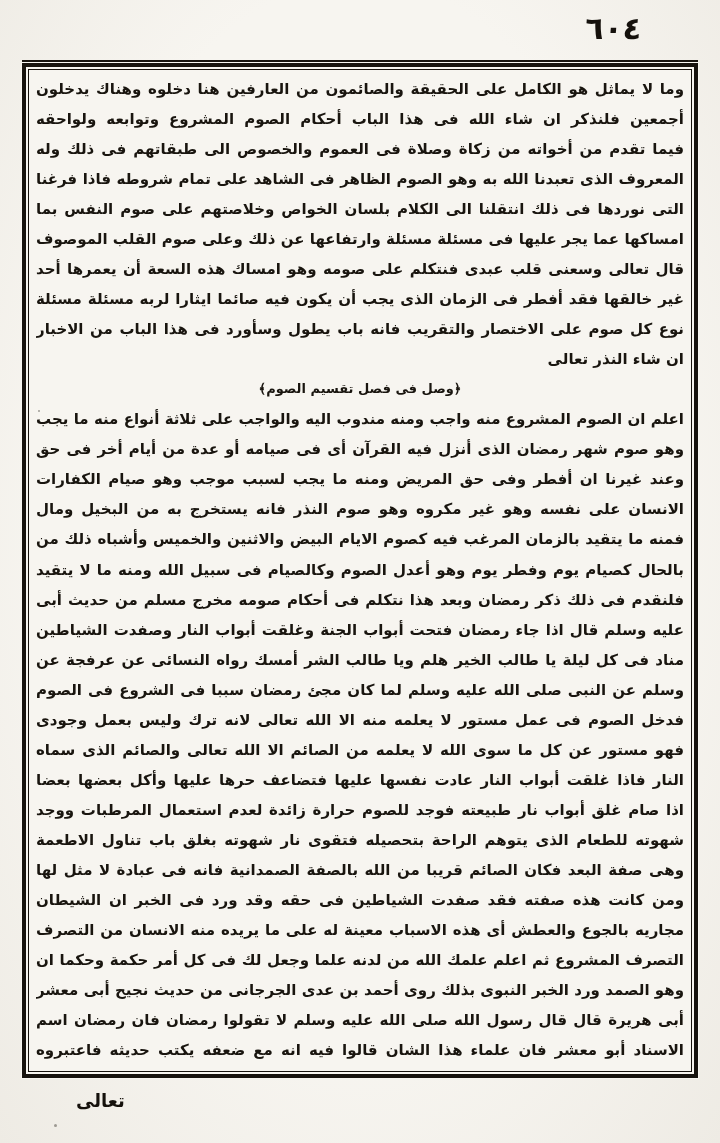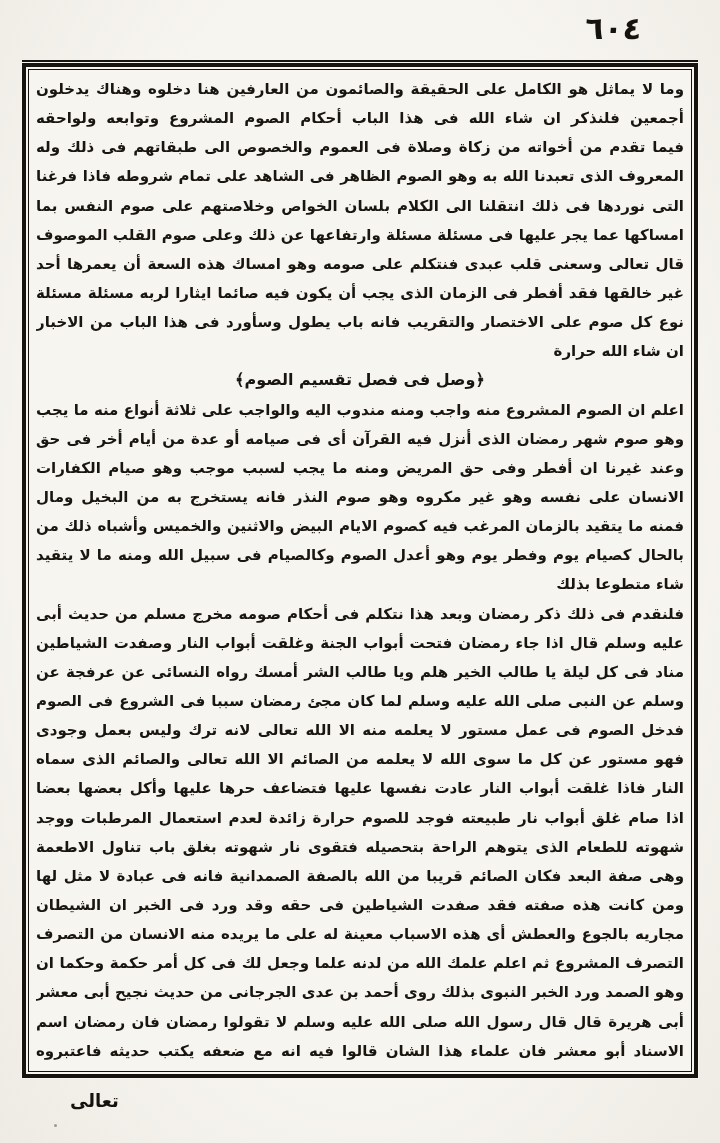--- a/index.html
+++ b/index.html
@@ -35,23 +35,23 @@
     display:flex;flex-direction:column;
   }
   .line{
     flex:1 1 0;min-height:0;
     font-size:15px;font-weight:bold;line-height:28px;
     overflow:hidden;
     color:#19150f;
   }
   .line.text{ text-align:justify; text-align-last:justify; }
   .line.short{ text-align:right; }
-  .line.heading{ text-align:center; text-align-last:center; font-size:16px; }
+  .line.heading{ text-align:center; text-align-last:center; font-size:13px; }
   .catchword{
-    position:absolute;left:70px;top:1090px;
+    position:absolute;left:76px;top:1090px;
     font-size:18px;font-weight:bold;color:#15110c;
   }
   .speck{position:absolute;background:#4a453d;border-radius:50%;opacity:.5;}
 </style>
 </head>
 <body>
 
 <div class="page">
   <div class="page-number">٦٠٤</div>
 
@@ -60,29 +60,28 @@
       <div class="text-column">
           <div class="line text">وما لا يماثل هو الكامل على الحقيقة والصائمون من العارفين هنا دخلوه وهناك يدخلون منه على علم من الخلائق</div>
           <div class="line text">أجمعين فلنذكر ان شاء الله فى هذا الباب أحكام الصوم المشروع وتوابعه ولواحقه وأنواعه وواجبه ومندوبه كما ذكرنا</div>
           <div class="line text">فيما تقدم من أخواته من زكاة وصلاة فى العموم والخصوص الى طبقاتهم فى ذلك وله عندنا مراتب أولها الصوم العام</div>
           <div class="line text">المعروف الذى تعبدنا الله به وهو الصوم الظاهر فى الشاهد على تمام شروطه فاذا فرغنا من الكلام على أحكام المسئلة</div>
           <div class="line text">التى نوردها فى ذلك انتقلنا الى الكلام بلسان الخواص وخلاصتهم على صوم النفس بما هى آمرة للجوارح وهو</div>
           <div class="line text">امساكها عما يجر عليها فى مسئلة مسئلة وارتفاعها عن ذلك وعلى صوم القلب الموصوف بالسعة للتنزل الالهى حيث</div>
           <div class="line text">قال تعالى وسعنى قلب عبدى فنتكلم على صومه وهو امساك هذه السعة أن يعمرها أحد غير خالقها فان عمرها أحد</div>
           <div class="line text">غير خالقها فقد أفطر فى الزمان الذى يجب أن يكون فيه صائما ايثارا لربه مسئلة مسئلة والكلام على جملة المفطرات فى</div>
           <div class="line text">نوع كل صوم على الاختصار والتقريب فانه باب يطول وسأورد فى هذا الباب من الاخبار النبوية ما نقف عليه</div>
-          <div class="line short">ان شاء الله حرارة</div>
+          <div class="line short">ان شاء النذر تعالى</div>
           <div class="line heading">﴿وصل فى فصل تقسيم الصوم﴾</div>
           <div class="line text">اعلم ان الصوم المشروع منه واجب ومنه مندوب اليه والواجب على ثلاثة أنواع منه ما يجب بايجاب الله تعالى اياه ابتداء</div>
           <div class="line text">وهو صوم شهر رمضان الذى أنزل فيه القرآن أى فى صيامه أو عدة من أيام أخر فى حق المسافر أفطر أو لم يفطر عندنا</div>
           <div class="line text">وعند غيرنا ان أفطر وفى حق المريض ومنه ما يجب لسبب موجب وهو صيام الكفارات ومنه ما يجب من الله بما أوجبه</div>
           <div class="line text">الانسان على نفسه وهو غير مكروه وهو صوم النذر فانه يستخرج به من البخيل ومال واجب غير ما ذكرنا وأما المندوب</div>
           <div class="line text">فمنه ما يتقيد بالزمان المرغب فيه كصوم الايام البيض والاثنين والخميس وأشباه ذلك من الايام والشهور ومنه ما يتقيد</div>
           <div class="line text">بالحال كصيام يوم وفطر يوم وهو أعدل الصوم وكالصيام فى سبيل الله ومنه ما لا يتقيد بزمان وهو أن يصوم الانسان متى</div>
-          <div class="line short">شاء متطوعا بذلك</div>
           <div class="line text">فلنقدم فى ذلك ذكر رمضان وبعد هذا نتكلم فى أحكام صومه مخرج مسلم من حديث أبى هريرة ان رسول الله صلى الله</div>
           <div class="line text">عليه وسلم قال اذا جاء رمضان فتحت أبواب الجنة وغلقت أبواب النار وصفدت الشياطين زاد النسائى فى كتابه ونادى</div>
           <div class="line text">مناد فى كل ليلة يا طالب الخير هلم ويا طالب الشر أمسك رواه النسائى عن عرفجة عن رجل من أصحاب النبى صلى الله عليه</div>
           <div class="line text">وسلم عن النبى صلى الله عليه وسلم لما كان مجئ رمضان سببا فى الشروع فى الصوم فتح الله أبواب الجنة والجنة الستر</div>
           <div class="line text">فدخل الصوم فى عمل مستور لا يعلمه منه الا الله تعالى لانه ترك وليس بعمل وجودى فيظهر للبصر أو يعمل بالجوارح</div>
           <div class="line text">فهو مستور عن كل ما سوى الله لا يعلمه من الصائم الا الله تعالى والصائم الذى سماه الشرع صائما لا الجائع وغلق الله أبواب</div>
           <div class="line text">النار فاذا غلقت أبواب النار عادت نفسها عليها فتضاعف حرها عليها وأكل بعضها بعضا كذلك الصائم فى حكم طبيعته</div>
           <div class="line text">اذا صام غلق أبواب نار طبيعته فوجد للصوم حرارة زائدة لعدم استعمال المرطبات ووجد ألم ذلك فى باطنه وتضاعفت</div>
           <div class="line text">شهوته للطعام الذى يتوهم الراحة بتحصيله فتقوى نار شهوته بغلق باب تناول الاطعمة والاشربة وصفدت الشياطين</div>
           <div class="line text">وهى صفة البعد فكان الصائم قريبا من الله بالصفة الصمدانية فانه فى عبادة لا مثل لها فقرب بها من صفة ليس كمثله شئ</div>

